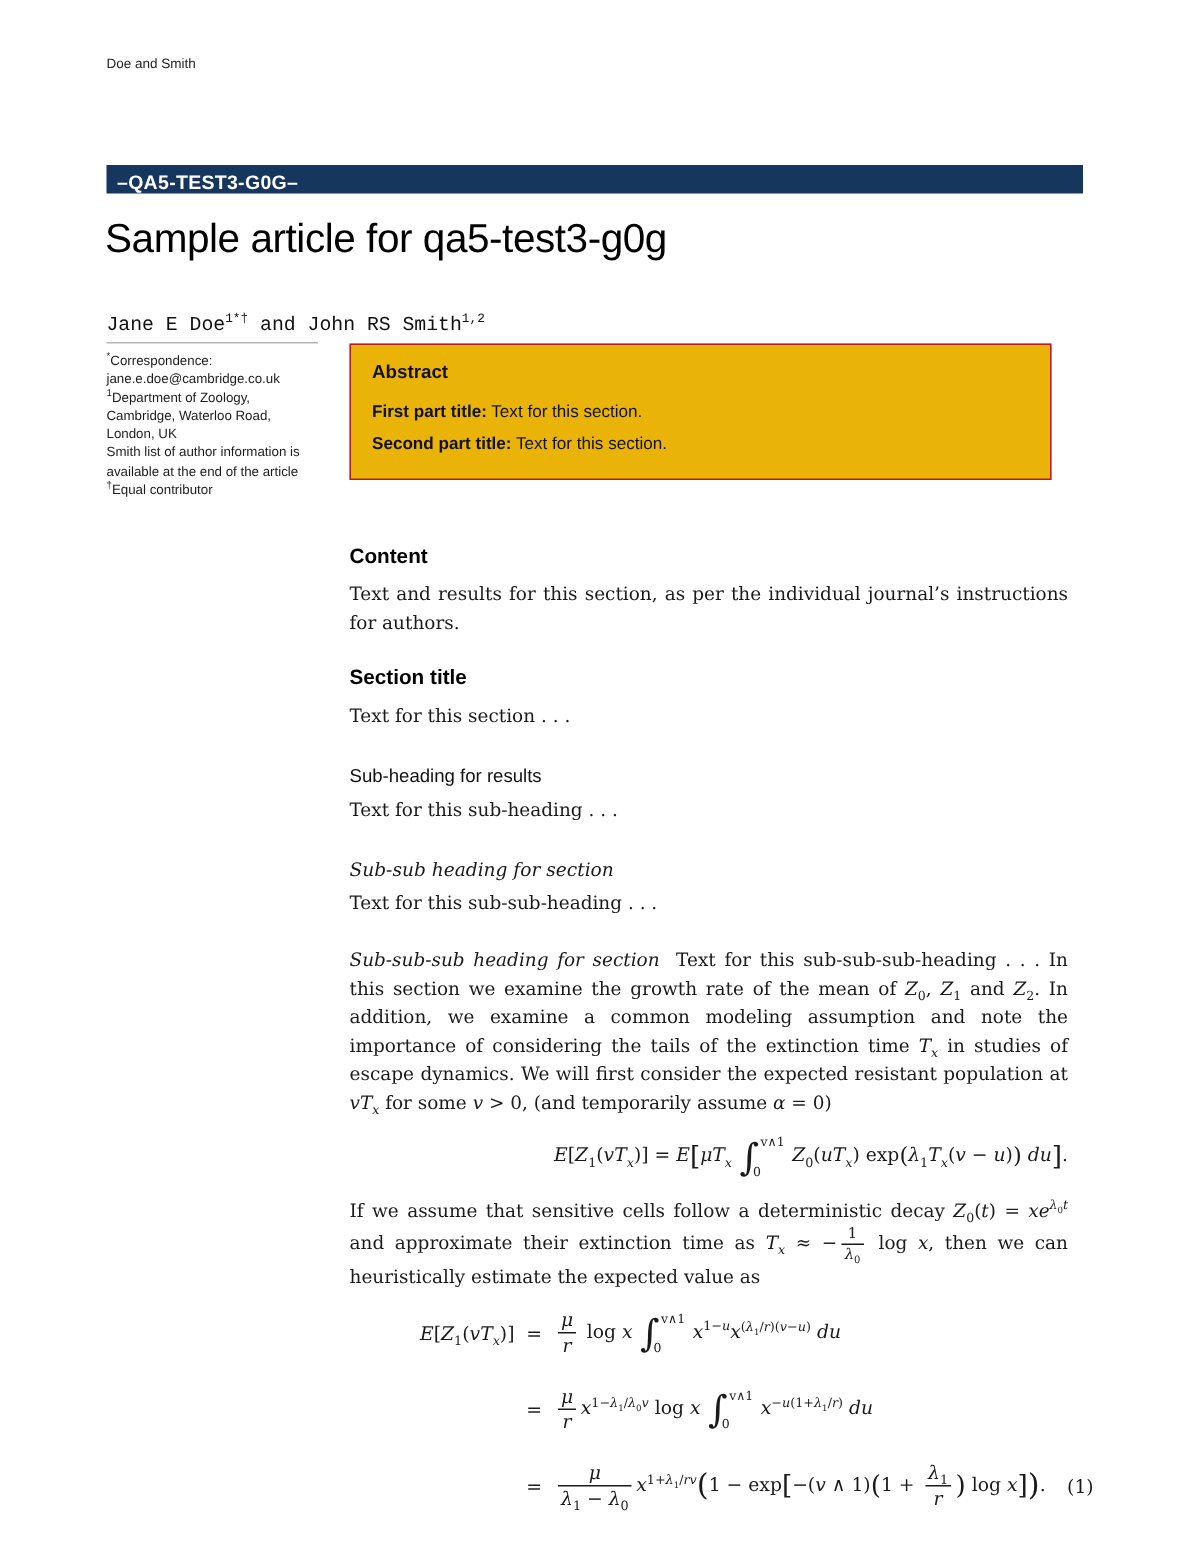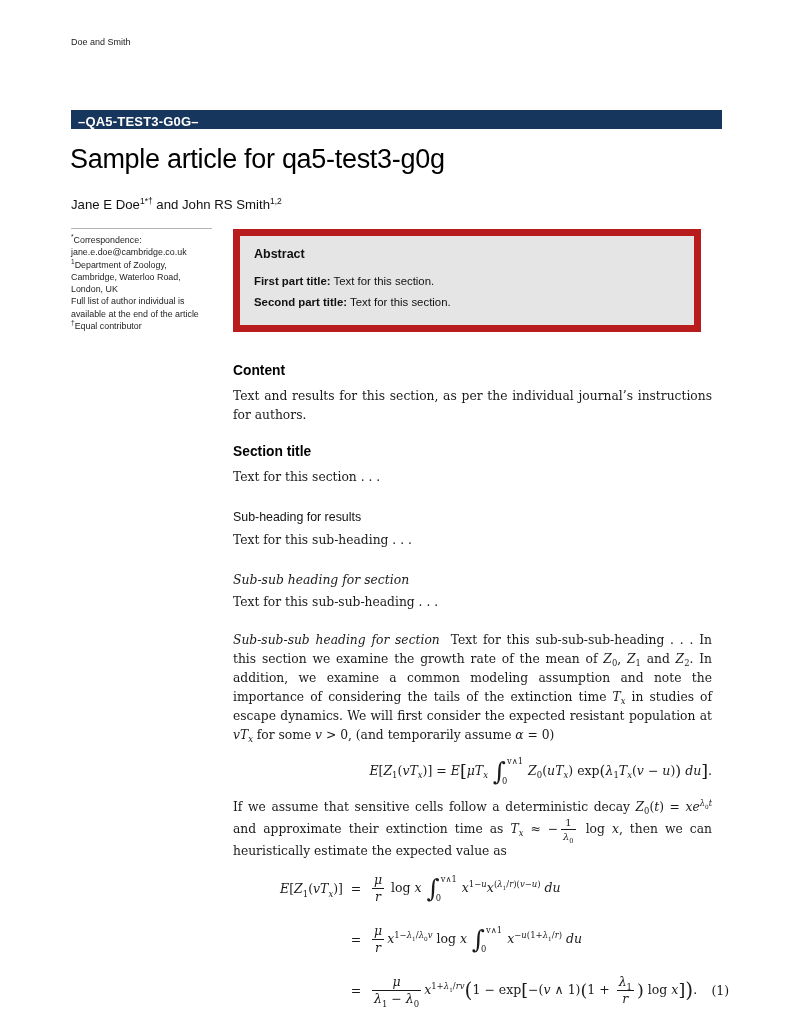--- a/index.html
+++ b/index.html
@@ -29,39 +29,39 @@
     line-height: 23px; padding-left: 7px;
     letter-spacing: 0.2px;
   }
   .title {
     position: absolute; left: 70px; top: 144px; margin: 0;
     font-family: "Liberation Sans", sans-serif;
     font-size: 27px; font-weight: 500; letter-spacing: -0.3px;
     color: #000;
   }
   .authors {
-    position: absolute; left: 71px; top: 197px;
-    font-family: Liberation Sans, sans-serif;
+    position: absolute; left: 71px; top: 209px;
+    font-family: Liberation Mono, monospace;
     font-size: 13.2px; color: #111;
   }
   .authors sup { font-size: 8.5px; }
 
   
   .sidebar {
     position: absolute; left: 71px; top: 228px; width: 141px;
     border-top: 1px solid #b5b5b5; padding-top: 5px;
     font-family: "Liberation Sans", sans-serif;
     font-size: 8.9px; line-height: 12.3px; color: #1c1c1c;
   }
   .side-line sup { font-size: 6.5px; }
 
   
   .abstract {
     position: absolute; left: 233px; top: 229px; width: 468px;
-    border: 7px solid #b91c1c; background: #e5e5e5;
+    border: 1px solid #b91c1c; background: #eab308;
     padding: 11px 14px 12px;
     font-family: "Liberation Sans", sans-serif; color: #111;
   }
   .abstract-title { font-size: 12.5px; font-weight: 700; margin: 0 0 10px; }
   .abstract-part { font-size: 11.4px; line-height: 21px; }
   .abs-label { font-weight: 700; }
 
   
   .main {
     position: absolute; left: 233px; top: 361px; width: 479px;
@@ -142,21 +142,21 @@
   <h1 class="title">Sample article for qa5-test3-g0g</h1>
 
   <div class="authors">Jane E Doe<sup>1*†</sup> and John RS Smith<sup>1,2</sup></div>
 
   <aside class="sidebar">
     <div class="side-line"><sup>*</sup>Correspondence:</div>
     <div class="side-line">jane.e.doe@cambridge.co.uk</div>
     <div class="side-line"><sup>1</sup>Department of Zoology,</div>
     <div class="side-line">Cambridge, Waterloo Road,</div>
     <div class="side-line">London, UK</div>
-    <div class="side-line">Full list of author individual is</div>
+    <div class="side-line">Smith list of author information is</div>
     <div class="side-line">available at the end of the article</div>
     <div class="side-line"><sup>†</sup>Equal contributor</div>
   </aside>
 
   <section class="abstract">
     <div class="abstract-title">Abstract</div>
     <div class="abstract-part">
       <span class="abs-label">First part title:</span>
       <span>Text for this section.</span>
     </div>

